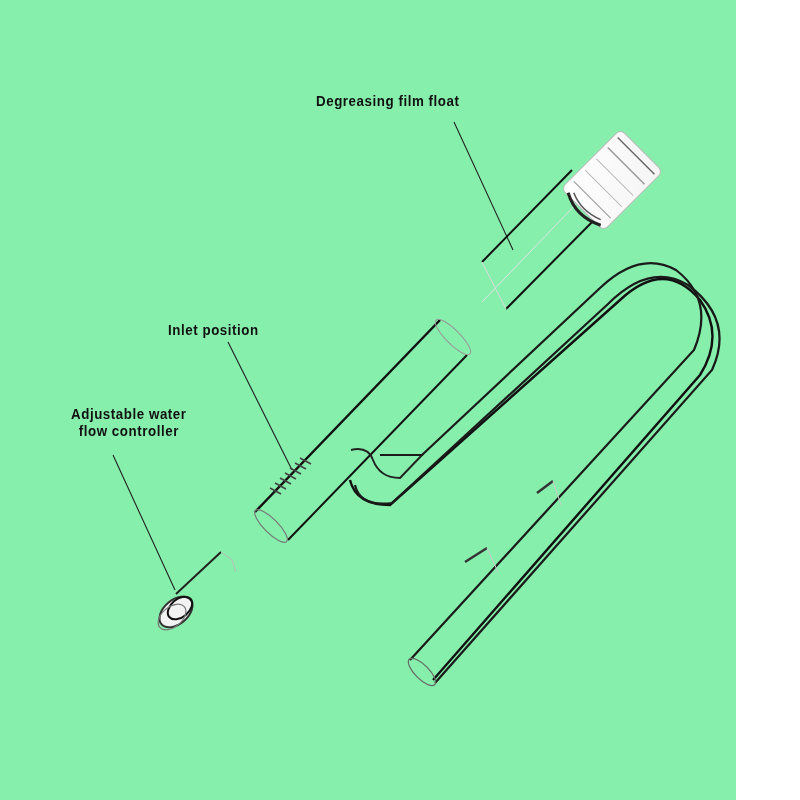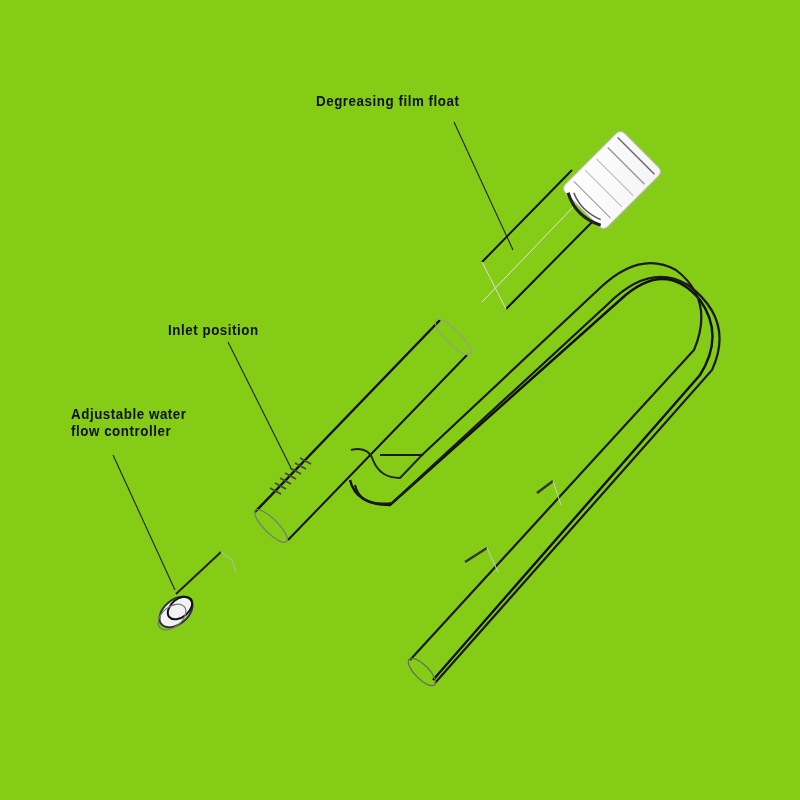--- a/index.html
+++ b/index.html
@@ -1,16 +1,16 @@
 <!DOCTYPE html>
 <html><head>
   <meta charset="utf-8">
   <style>
     html, body { margin: 0; padding: 0; background: #ffffff; }
-    #stage { position: relative; width: 800px; height: 800px; background: #84cc16; overflow: hidden; }
+    #stage { position: relative; width: 736px; height: 800px; background: #86efac; overflow: hidden; text-align: center; }
     svg#art { position: absolute; left: 0; top: 0; width: 800px; height: 800px; }
     .label {
       position: absolute;
       font-family: "Liberation Sans", sans-serif;
       font-weight: bold;
       font-size: 14.5px;
       color: #111111;
       letter-spacing: 0.6px;
       line-height: 17px;
       transform: scaleX(0.92);

